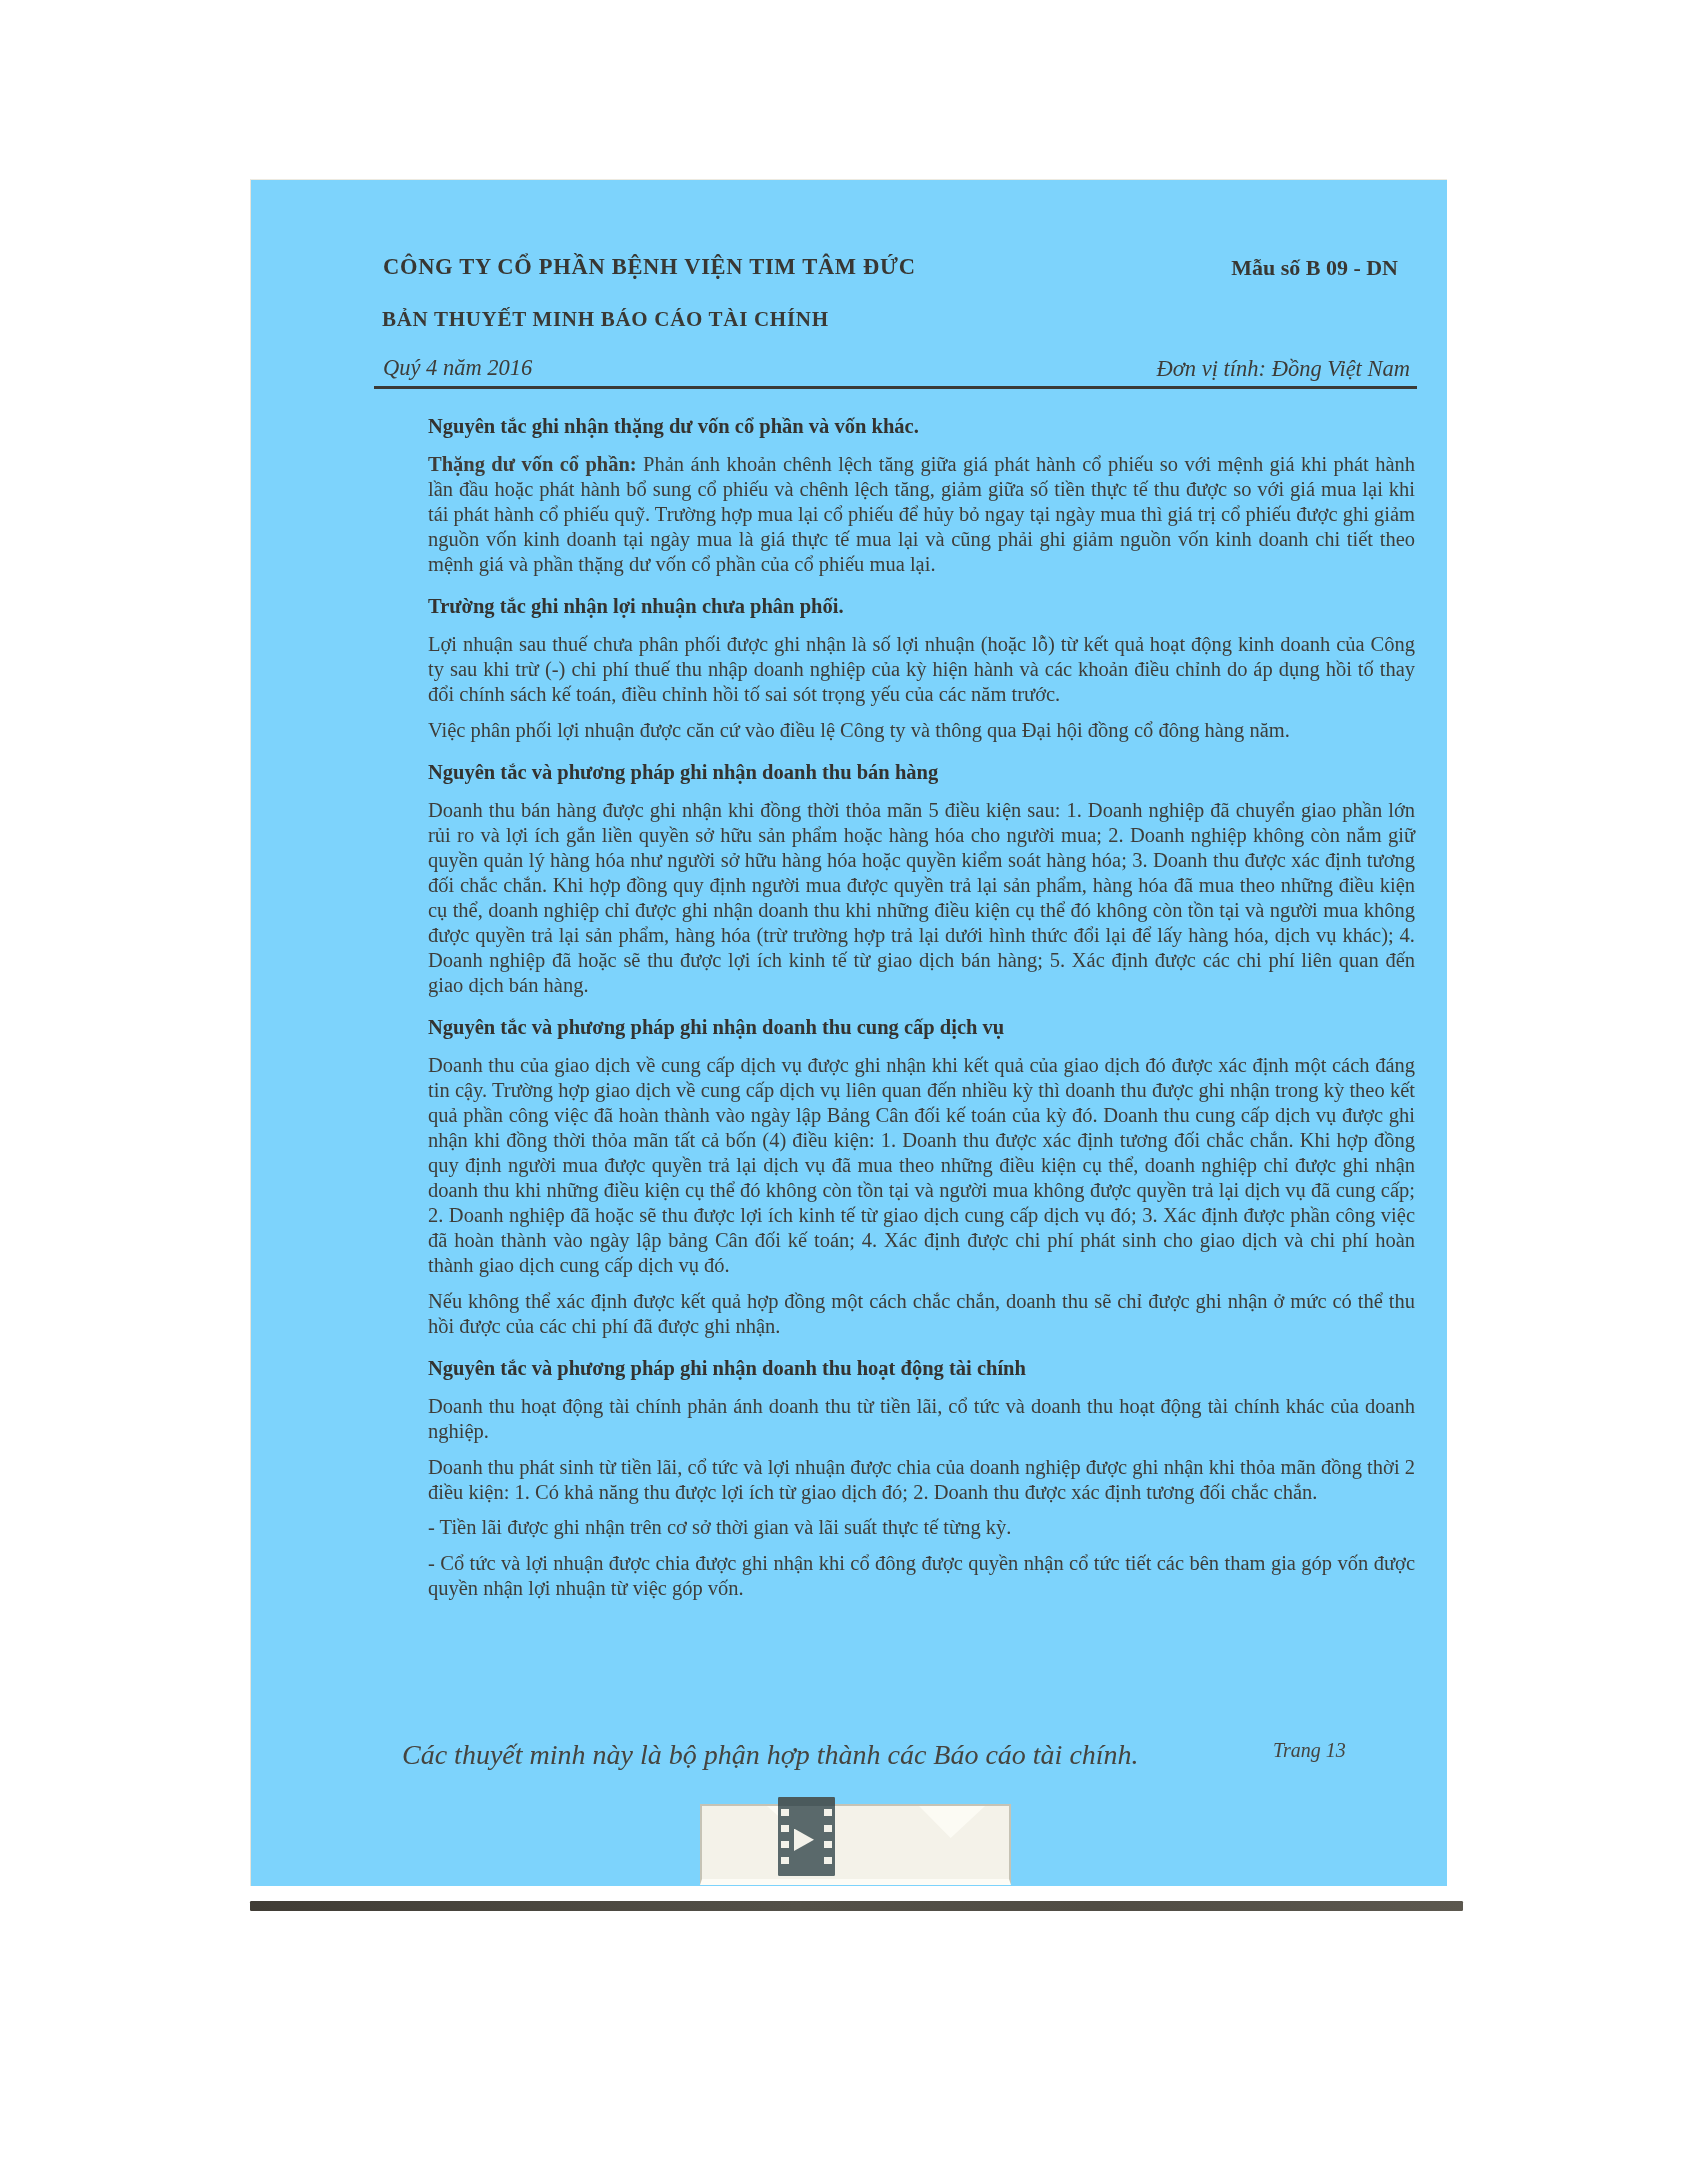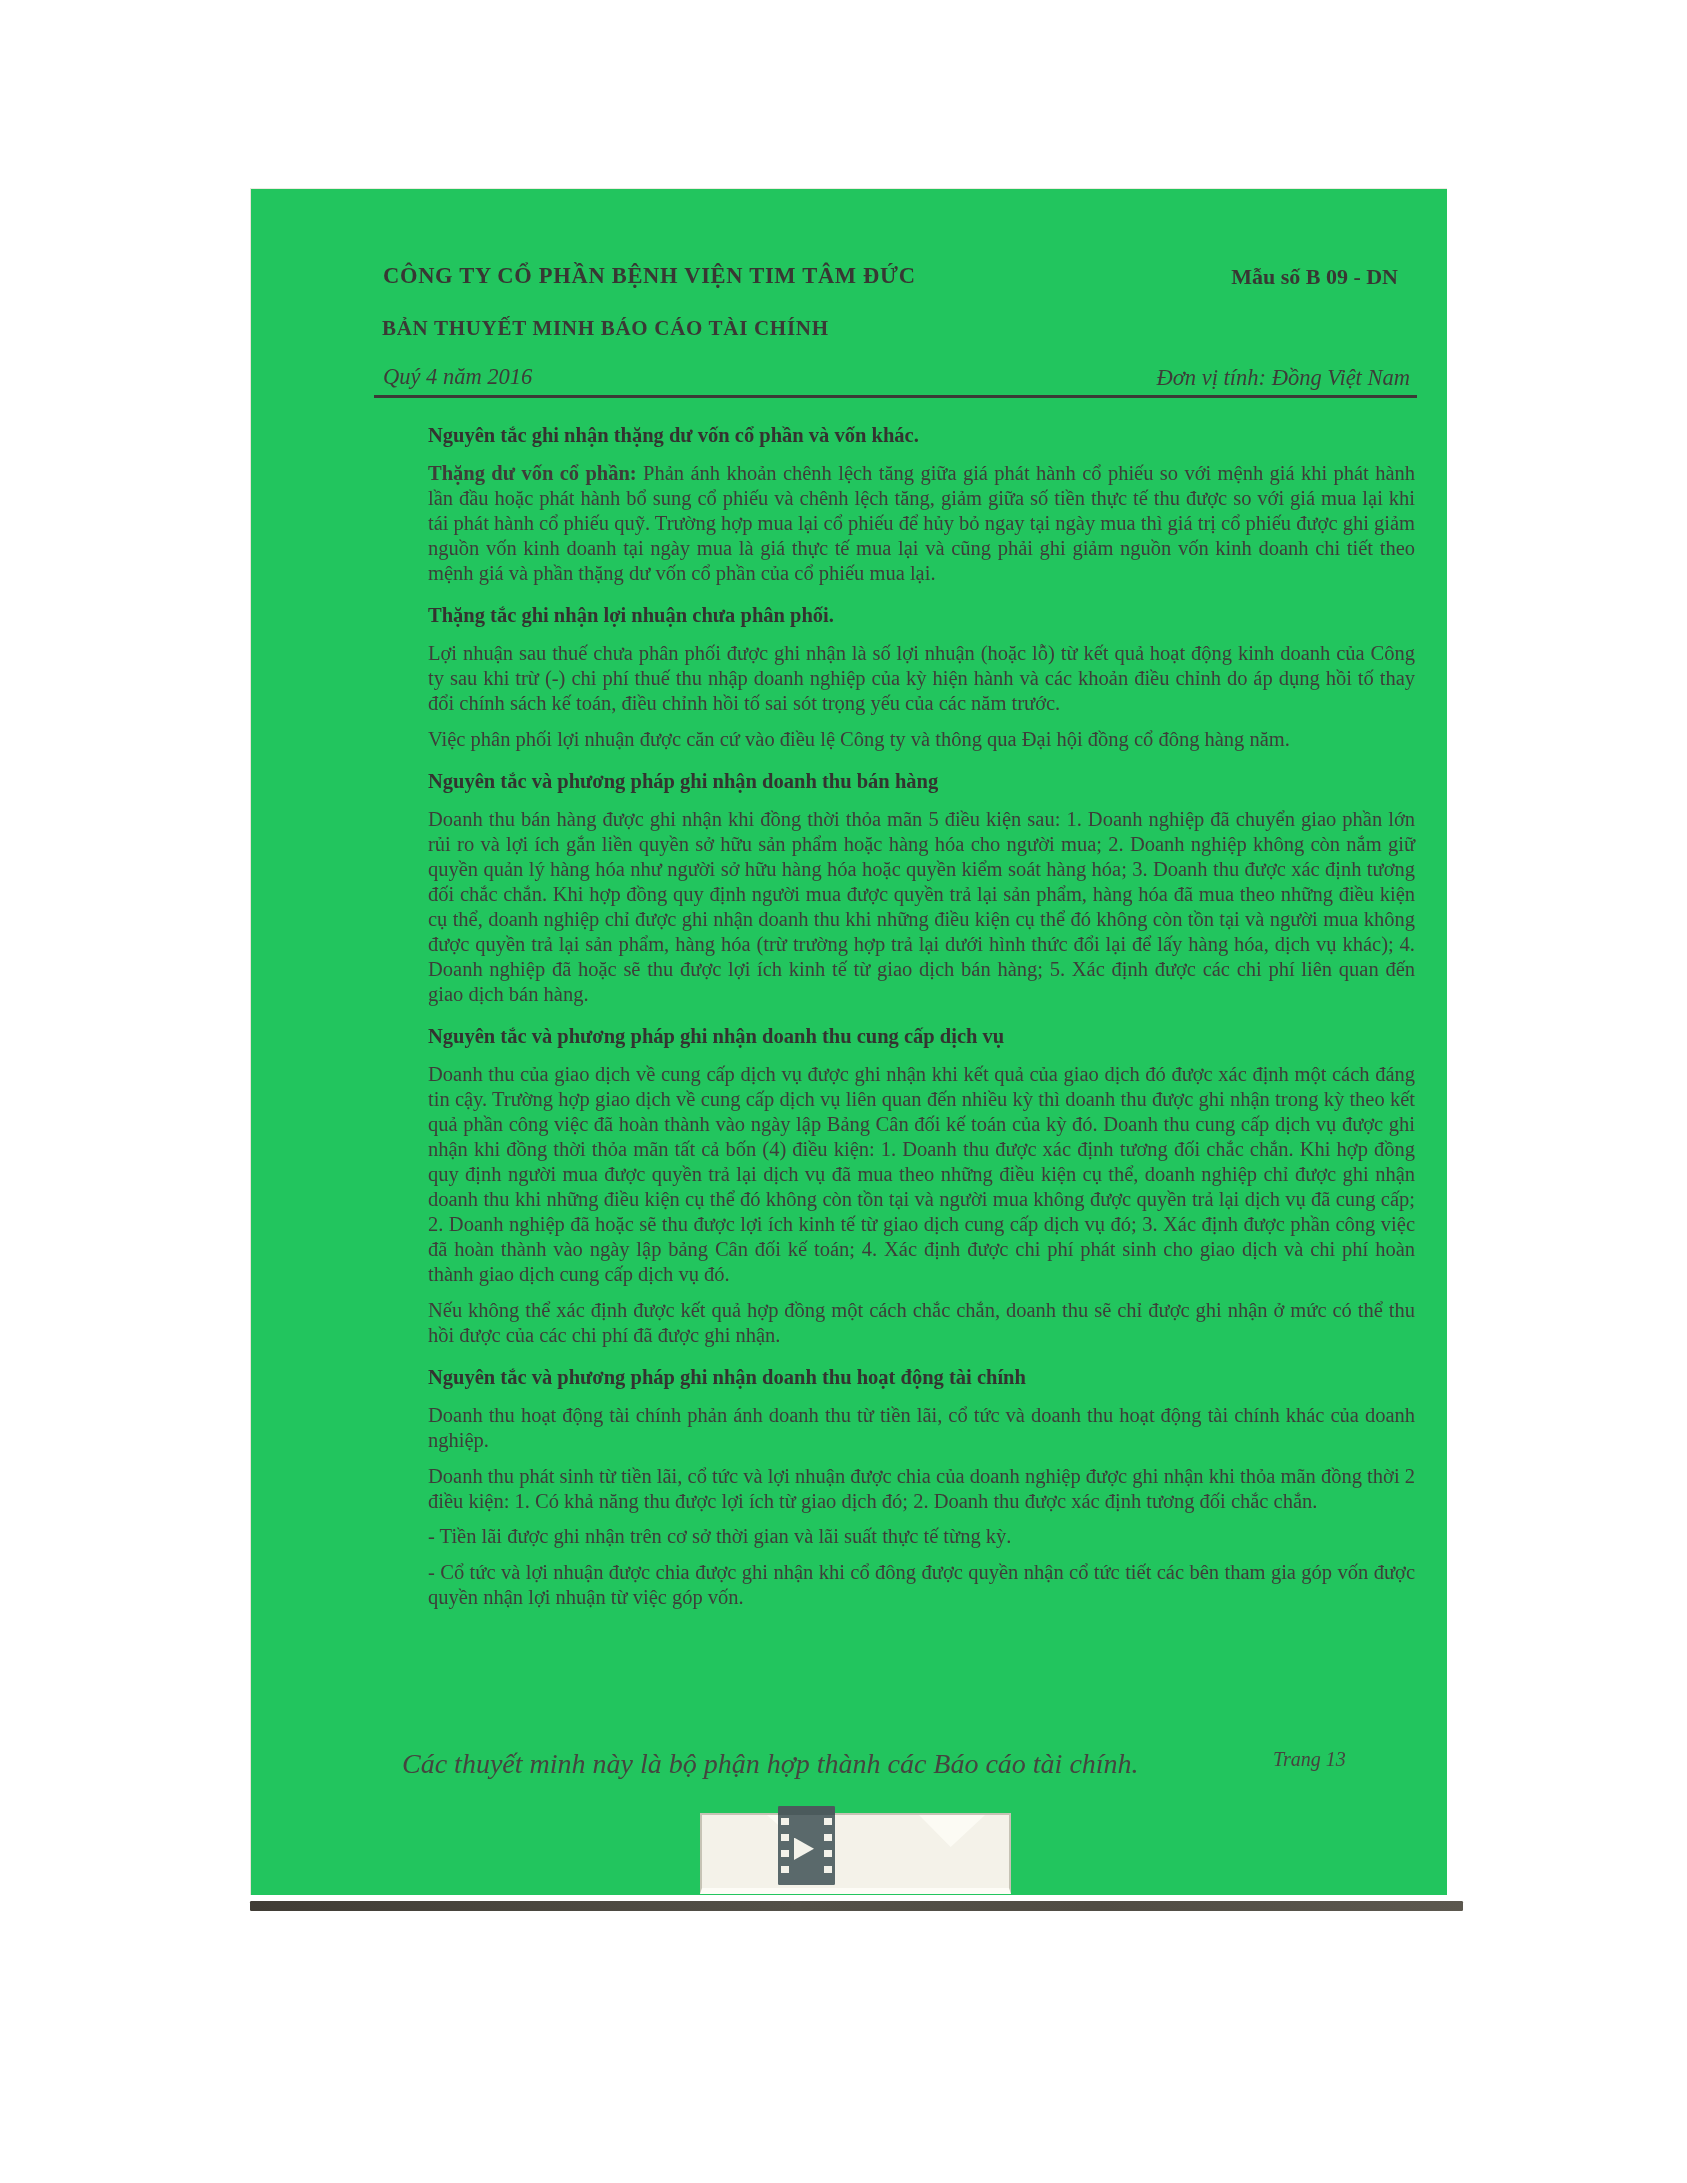--- a/index.html
+++ b/index.html
@@ -5,23 +5,23 @@
   html,body{margin:0;padding:0;}
   body{background:#ffffff;}
   .canvas{
     position:relative;
     width:1687px;height:2183px;
     background:#ffffff;
     font-family:"Liberation Serif", serif;
     overflow:hidden;
   }
   .paper{
-    position:absolute;left:250px;top:188px;
+    position:absolute;left:250px;top:179px;
     width:1197px;height:1707px;
-    background:#22c55e;
+    background:#7dd3fc;
     border-left:1.3px solid #e7e4da;
     border-top:1.3px solid #edeae0;
     box-sizing:border-box;
   }
   
   .company{
     position:absolute;left:132px;top:74px;
     font-size:22.5px;font-weight:bold;color:#383733;letter-spacing:0.7px;
     white-space:nowrap;
   }
@@ -120,21 +120,21 @@
     <div class="company">CÔNG TY CỔ PHẦN BỆNH VIỆN TIM TÂM ĐỨC</div>
     <div class="form-no">Mẫu số B 09 - DN</div>
     <div class="doc-title">BẢN THUYẾT MINH BÁO CÁO TÀI CHÍNH</div>
     <div class="period">Quý 4 năm 2016</div>
     <div class="unit">Đơn vị tính: Đồng Việt Nam</div>
     <div class="rule"></div>
 
     <div class="doc-body">
       <div class="h">Nguyên tắc ghi nhận thặng dư vốn cổ phần và vốn khác.</div>
       <div class="p"><span class="lead">Thặng dư vốn cổ phần:</span><span> Phản ánh khoản chênh lệch tăng giữa giá phát hành cổ phiếu so với mệnh giá khi phát hành lần đầu hoặc phát hành bổ sung cổ phiếu và chênh lệch tăng, giảm giữa số tiền thực tế thu được so với giá mua lại khi tái phát hành cổ phiếu quỹ. Trường hợp mua lại cổ phiếu để hủy bỏ ngay tại ngày mua thì giá trị cổ phiếu được ghi giảm nguồn vốn kinh doanh tại ngày mua là giá thực tế mua lại và cũng phải ghi giảm nguồn vốn kinh doanh chi tiết theo mệnh giá và phần thặng dư vốn cổ phần của cổ phiếu mua lại.</span></div>
-      <div class="h">Thặng tắc ghi nhận lợi nhuận chưa phân phối.</div>
+      <div class="h">Trường tắc ghi nhận lợi nhuận chưa phân phối.</div>
       <div class="p">Lợi nhuận sau thuế chưa phân phối được ghi nhận là số lợi nhuận (hoặc lỗ) từ kết quả hoạt động kinh doanh của Công ty sau khi trừ (-) chi phí thuế thu nhập doanh nghiệp của kỳ hiện hành và các khoản điều chỉnh do áp dụng hồi tố thay đổi chính sách kế toán, điều chỉnh hồi tố sai sót trọng yếu của các năm trước.</div>
       <div class="p">Việc phân phối lợi nhuận được căn cứ vào điều lệ Công ty và thông qua Đại hội đồng cổ đông hàng năm.</div>
       <div class="h">Nguyên tắc và phương pháp ghi nhận doanh thu bán hàng</div>
       <div class="p">Doanh thu bán hàng được ghi nhận khi đồng thời thỏa mãn 5 điều kiện sau: 1. Doanh nghiệp đã chuyển giao phần lớn rủi ro và lợi ích gắn liền quyền sở hữu sản phẩm hoặc hàng hóa cho người mua; 2. Doanh nghiệp không còn nắm giữ quyền quản lý hàng hóa như người sở hữu hàng hóa hoặc quyền kiểm soát hàng hóa; 3. Doanh thu được xác định tương đối chắc chắn. Khi hợp đồng quy định người mua được quyền trả lại sản phẩm, hàng hóa đã mua theo những điều kiện cụ thể, doanh nghiệp chỉ được ghi nhận doanh thu khi những điều kiện cụ thể đó không còn tồn tại và người mua không được quyền trả lại sản phẩm, hàng hóa (trừ trường hợp trả lại dưới hình thức đổi lại để lấy hàng hóa, dịch vụ khác); 4. Doanh nghiệp đã hoặc sẽ thu được lợi ích kinh tế từ giao dịch bán hàng; 5. Xác định được các chi phí liên quan đến giao dịch bán hàng.</div>
       <div class="h">Nguyên tắc và phương pháp ghi nhận doanh thu cung cấp dịch vụ</div>
       <div class="p">Doanh thu của giao dịch về cung cấp dịch vụ được ghi nhận khi kết quả của giao dịch đó được xác định một cách đáng tin cậy. Trường hợp giao dịch về cung cấp dịch vụ liên quan đến nhiều kỳ thì doanh thu được ghi nhận trong kỳ theo kết quả phần công việc đã hoàn thành vào ngày lập Bảng Cân đối kế toán của kỳ đó. Doanh thu cung cấp dịch vụ được ghi nhận khi đồng thời thỏa mãn tất cả bốn (4) điều kiện: 1. Doanh thu được xác định tương đối chắc chắn. Khi hợp đồng quy định người mua được quyền trả lại dịch vụ đã mua theo những điều kiện cụ thể, doanh nghiệp chỉ được ghi nhận doanh thu khi những điều kiện cụ thể đó không còn tồn tại và người mua không được quyền trả lại dịch vụ đã cung cấp; 2. Doanh nghiệp đã hoặc sẽ thu được lợi ích kinh tế từ giao dịch cung cấp dịch vụ đó; 3. Xác định được phần công việc đã hoàn thành vào ngày lập bảng Cân đối kế toán; 4. Xác định được chi phí phát sinh cho giao dịch và chi phí hoàn thành giao dịch cung cấp dịch vụ đó.</div>
       <div class="p">Nếu không thể xác định được kết quả hợp đồng một cách chắc chắn, doanh thu sẽ chỉ được ghi nhận ở mức có thể thu hồi được của các chi phí đã được ghi nhận.</div>
       <div class="h">Nguyên tắc và phương pháp ghi nhận doanh thu hoạt động tài chính</div>
       <div class="p">Doanh thu hoạt động tài chính phản ánh doanh thu từ tiền lãi, cổ tức và doanh thu hoạt động tài chính khác của doanh nghiệp.</div>
       <div class="p">Doanh thu phát sinh từ tiền lãi, cổ tức và lợi nhuận được chia của doanh nghiệp được ghi nhận khi thỏa mãn đồng thời 2 điều kiện: 1. Có khả năng thu được lợi ích từ giao dịch đó; 2. Doanh thu được xác định tương đối chắc chắn.</div>

